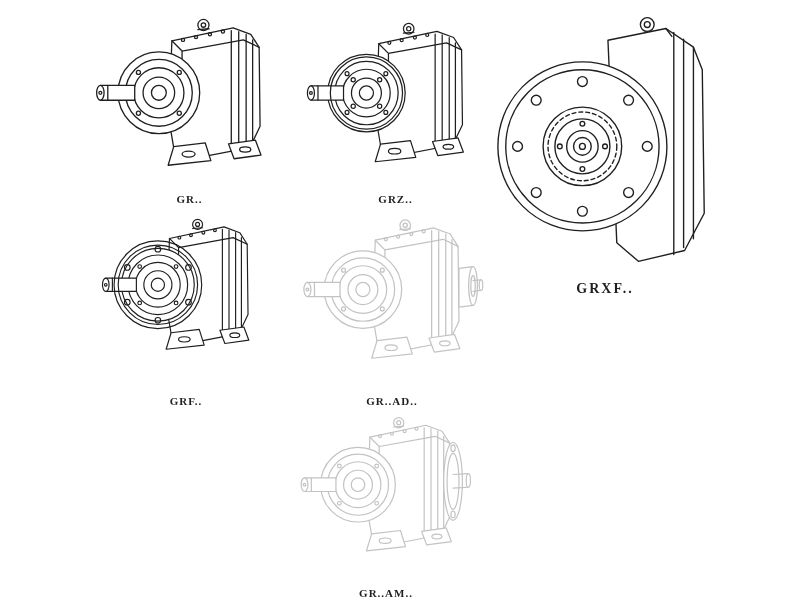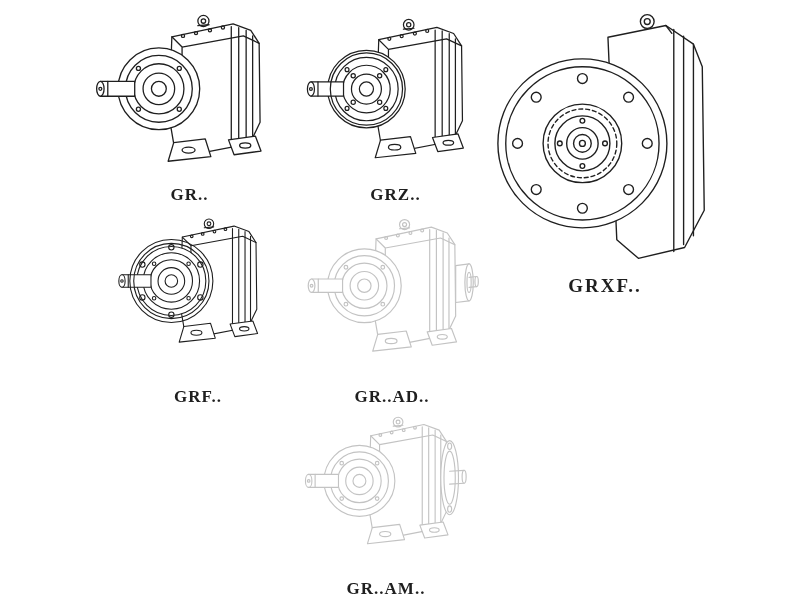--- a/index.html
+++ b/index.html
@@ -7,29 +7,29 @@
     position:relative;width:800px;height:600px;background:#ffffff;
     overflow:hidden;font-family:"Liberation Serif",serif;
   }
   figure{
     position:absolute;margin:0;display:flex;flex-direction:column;
     align-items:center;color:var(--ink,#222222);
   }
   figure.ghost{color:var(--ghost,#c4c4c4);gap:18px;}
   .art{flex:1 1 auto;width:100%;min-height:0;display:block;}
   figcaption{
-    flex:0 0 auto;font-weight:bold;font-size:17px;letter-spacing:1px;
+    flex:0 0 auto;font-weight:bold;font-size:11px;letter-spacing:1px;
     color:var(--ink,#111111);padding:2px 0 1px 0;white-space:nowrap;
   }
-  .cap-big{font-size:19px;letter-spacing:2px;}
+  .cap-big{font-size:14px;letter-spacing:2px;}
   
   .f-gr  {left:92px; top:3px;  width:195px;height:203px;}
   .f-grz {left:303px;top:3px;  width:185px;height:203px;}
   .f-grxf{left:492px;top:0px;  width:226px;height:298px;}
-  .f-grf {left:98px; top:212px;width:200px;height:196px;gap:28px;}
+  .f-grf {left:86px; top:212px;width:200px;height:196px;gap:28px;}
   .f-grad{left:296px;top:212px;width:192px;height:196px;}
   .f-grx {left:494px;top:302px;width:232px;height:292px;}
   .f-grff{left:90px; top:410px;width:192px;height:190px;}
   .f-gram{left:288px;top:410px;width:196px;height:190px;}
   .defs-holder{position:absolute;width:0;height:0;overflow:hidden;}
 </style>
 </head>
 <body>
 
 <div class="canvas">

